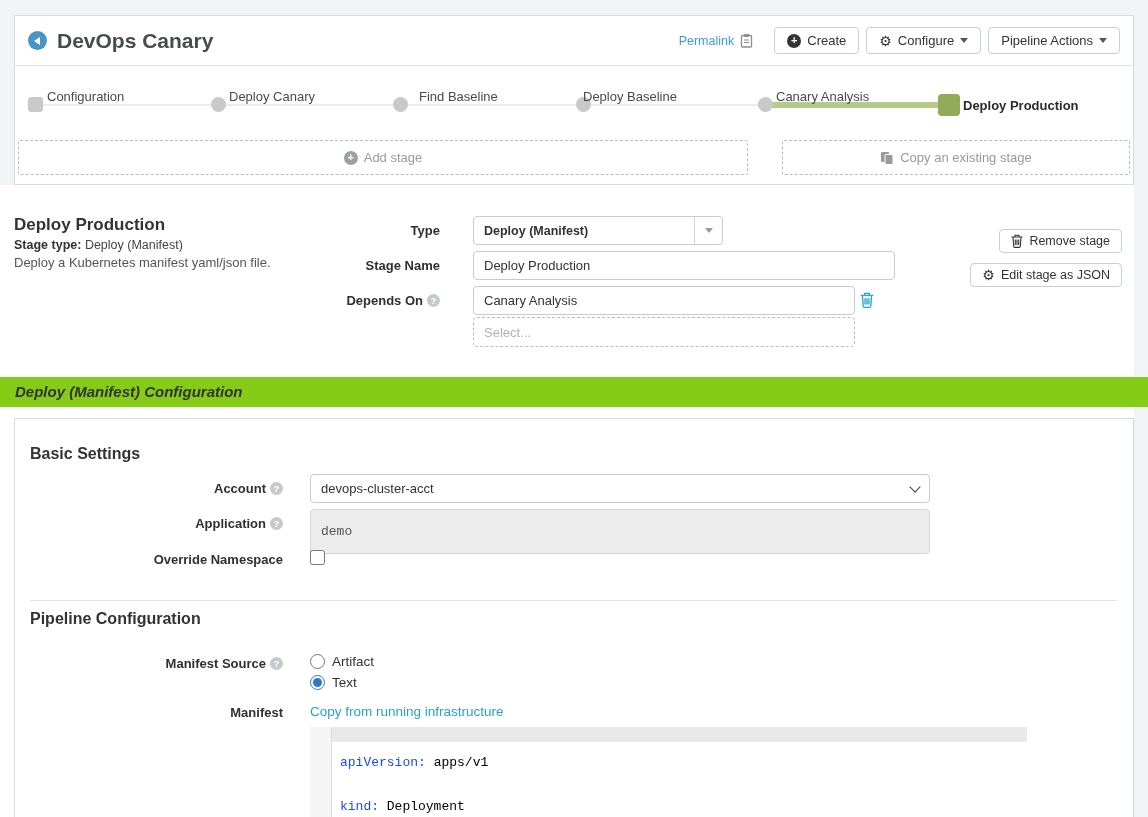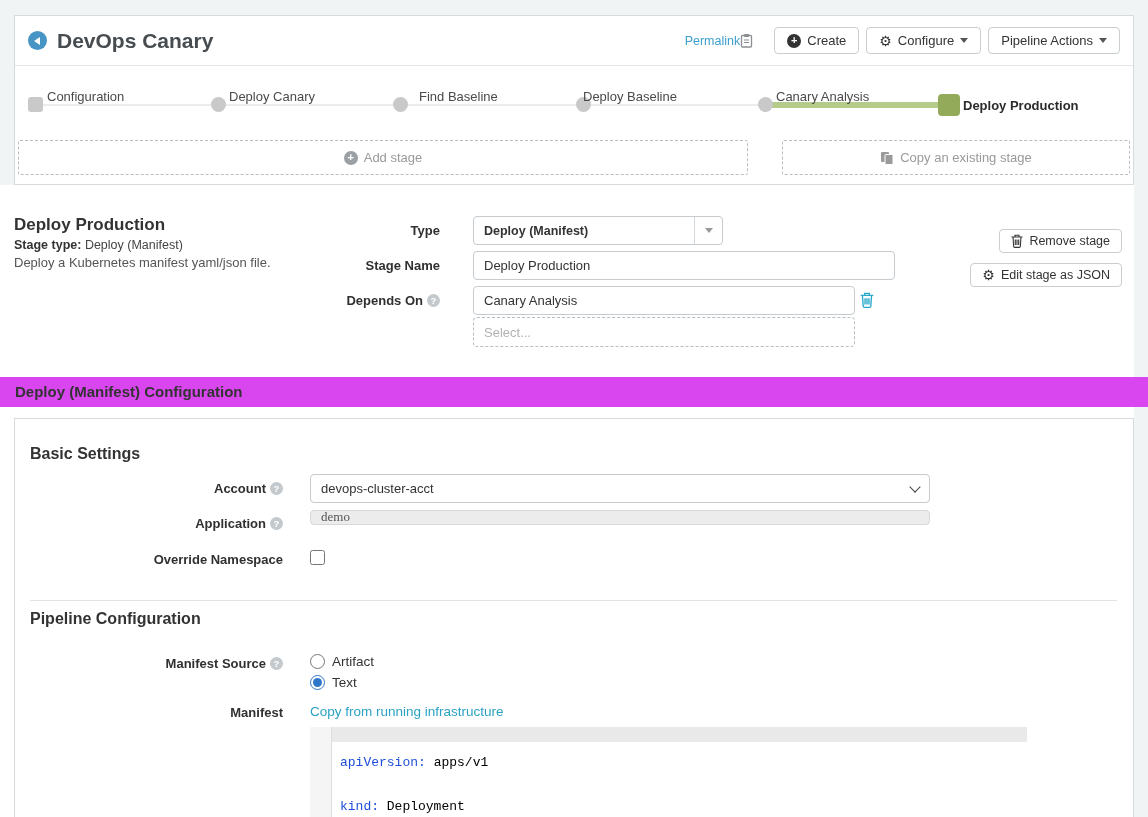--- a/index.html
+++ b/index.html
@@ -26,21 +26,21 @@
     border-bottom:1px solid #e2e5e7;
   }
   .back-circle {
     width:19px; height:19px; border-radius:50%; background:#4795c5;
     display:inline-flex; align-items:center; justify-content:center; margin-right:10px;
     cursor:pointer;
   }
   .back-arrow { width:0; height:0; border-top:4px solid transparent; border-bottom:4px solid transparent; border-right:6px solid #fff; margin-right:1px; }
   .pipeline-title { font-size:21px; font-weight:700; color:#464c50; }
   .header-actions { margin-left:auto; display:flex; align-items:center; }
-  .permalink { color:#3d9ecd; font-size:12.5px; text-decoration:none; margin-right:0; }
+  .permalink { color:#3d9ecd; font-size:12.5px; text-decoration:none; margin-right:6px; }
   .clip-icon { margin-right:14px; color:#8a8f93; display:inline-flex; }
   .btn {
     display:inline-flex; align-items:center; gap:6px;
     background:#fff; border:1px solid #c9ced2; border-radius:4px;
     padding:5px 12px; font-size:13px; color:#333; cursor:pointer;
     font-family:"Liberation Sans", sans-serif; margin-left:7px; white-space:nowrap;
   }
   .plus-circle {
     width:14px; height:14px; border-radius:50%; background:#333; color:#fff;
     display:inline-flex; align-items:center; justify-content:center;
@@ -93,43 +93,43 @@
     font-size:13px; padding:0 10px; font-family:"Liberation Sans", sans-serif; color:#555;
   }
   .dashed-input::placeholder { color:#b2b2b2; }
   .se-buttons .btn { position:absolute; right:0; margin:12px; padding:4px 11px; font-size:12.5px; }
   #remove-stage-btn { top:2px; }
   #edit-json-btn { top:36px; }
 
   
   .section-bar {
     position:absolute; left:0; top:377px; width:1148px; height:30px; z-index:2;
-    background:#d946ef; color:#333; font-weight:700; font-size:15px;
-    line-height:30px; padding-left:15px;
+    background:#84cc16; color:#333; font-weight:700; font-size:15px;
+    line-height:30px; padding-left:15px;font-style:italic;
   }
 
   
   .config-card {
     position:absolute; left:14px; top:418px; width:1120px; height:399px; z-index:1;
     background:#fff; border:1px solid #d6dbde; border-bottom:none;
   }
   .cc-inner { position:relative; width:100%; height:100%; }
   .cc-heading { position:absolute; left:15px; font-size:16px; font-weight:700; color:#333; }
   .clabel { position:absolute; left:0; width:268px; text-align:right; font-weight:700; font-size:13px; color:#303030; white-space:nowrap; }
   .cfield { position:absolute; left:295px; width:620px; }
   .select-wrap { position:relative; width:620px; }
   select.acct {
     width:100%; height:29px; border:1px solid #c6cbcf; border-radius:4px; background:#fff;
     font-size:13px; color:#333; padding:0 26px 0 10px; font-family:"Liberation Sans", sans-serif;
     appearance:none; -webkit-appearance:none; -moz-appearance:none; cursor:pointer;
   }
   .select-chev { position:absolute; right:11px; top:9px; width:8px; height:8px; border-right:1.6px solid #444; border-bottom:1.6px solid #444; transform:rotate(45deg); pointer-events:none; }
   .disabled-input {
-    width:100%; height:15px; border:1px solid #d4d8db; border-radius:4px; background:#ececec;
-    font-size:13px; color:#555; padding:0 10px; font-family:Liberation Serif, serif;
+    width:100%; height:45px; border:1px solid #d4d8db; border-radius:4px; background:#ececec;
+    font-size:13px; color:#555; padding:0 10px; font-family:Liberation Mono, monospace;
   }
   .cc-divider { position:absolute; left:15px; right:16px; top:181px; border-top:1px solid #e0e3e5; }
   .radio-row { display:flex; align-items:center; gap:7px; height:17px; margin-bottom:4px; font-size:13.5px; color:#333; }
   .radio-row input { width:15px; height:15px; accent-color:#2f77c8; cursor:pointer; }
   .copy-link { color:#2aa2c2; font-size:13.5px; text-decoration:none; cursor:pointer; }
   .help-icon {
     display:inline-block; width:13px; height:13px; border-radius:50%;
     background:#c3c9cd; color:#fff; font-size:9.5px; font-weight:700;
     text-align:center; line-height:13px; vertical-align:1px; margin-left:4px; cursor:default;
   }

